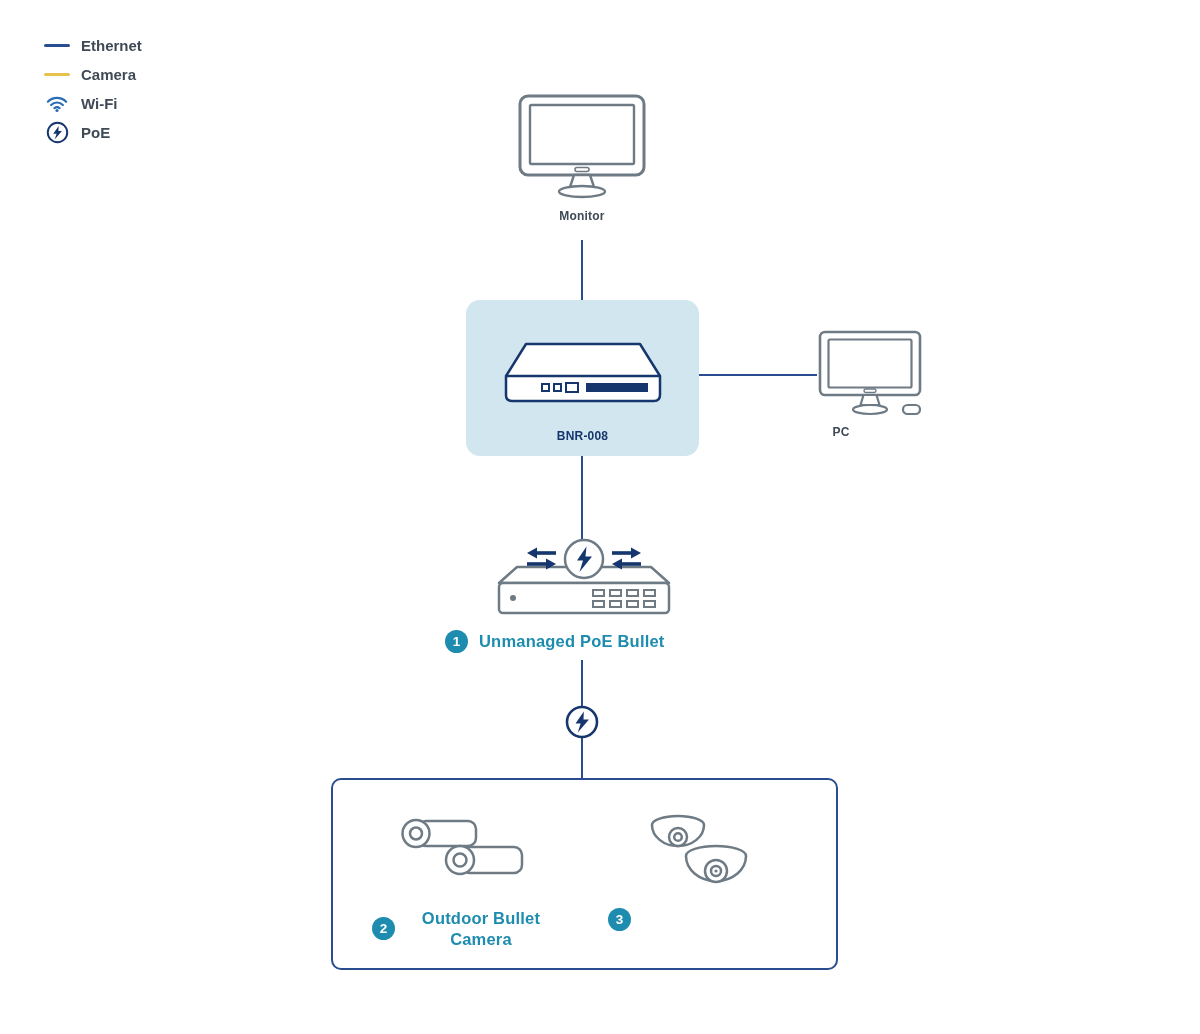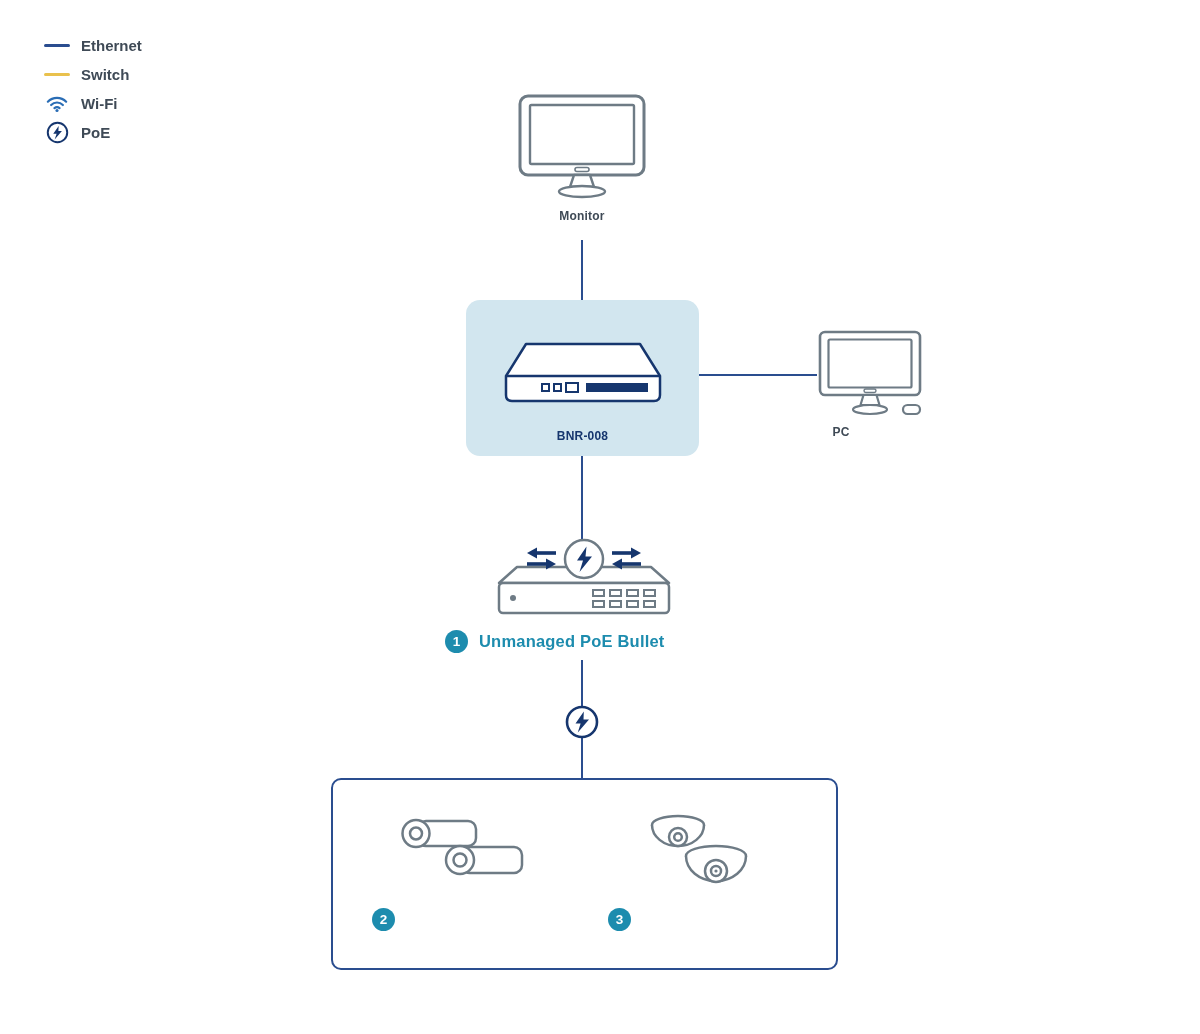--- a/index.html
+++ b/index.html
@@ -44,21 +44,21 @@
     <div class="legend-row">
       <span class="legend-iconbox">
           <span class="legend-line eth"></span>
         </span>
       <span class="legend-text">Ethernet</span>
     </div>
     <div class="legend-row">
       <span class="legend-iconbox">
           <span class="legend-line fiber"></span>
         </span>
-      <span class="legend-text">Switch</span>
+      <span class="legend-text">Camera</span>
     </div>
     <div class="legend-row">
       <span class="legend-iconbox">
         <svg width="22" height="19" viewBox="0 0 24 20" fill="none">
           <path d="M2 8 a14 14 0 0 1 20 0" stroke="#2a6db5" stroke-width="2.4" stroke-linecap="round"></path>
           <path d="M5.6 11.6 a9 9 0 0 1 12.8 0" stroke="#2a6db5" stroke-width="2.4" stroke-linecap="round"></path>
           <path d="M9.2 15 a4.5 4.5 0 0 1 5.6 0" stroke="#2a6db5" stroke-width="2.4" stroke-linecap="round"></path>
           <circle cx="12" cy="17.6" r="1.7" fill="#2a6db5"></circle>
         </svg>
       </span>
@@ -156,20 +156,21 @@
       <circle cx="24" cy="19.5" r="13.5"></circle>
       <circle cx="24" cy="19.5" r="6"></circle>
 
       <rect x="70" y="33" width="60" height="26" rx="8"></rect>
       <circle cx="68" cy="46" r="14"></circle>
       <circle cx="68" cy="46" r="6.5"></circle>
     </g>
   </svg>
   <div class="badge-row" style="left:372px;top:908px;">
     <span class="badge">2</span>
+    <span class="row-label wrap">Outdoor Bullet Camera</span>
   </div>
 
   <svg class="icon-abs" style="left:640px;top:806px;" width="118" height="100" viewBox="0 0 118 100" fill="none">
     <g stroke="#6e7b85" stroke-width="2.5" fill="#ffffff">
 
       <ellipse cx="38" cy="19" rx="26" ry="9"></ellipse>
       <path d="M12 19 a26 21 0 0 0 52 0"></path>
       <circle cx="38" cy="31" r="9"></circle>
       <circle cx="38" cy="31" r="3.8"></circle>
 

